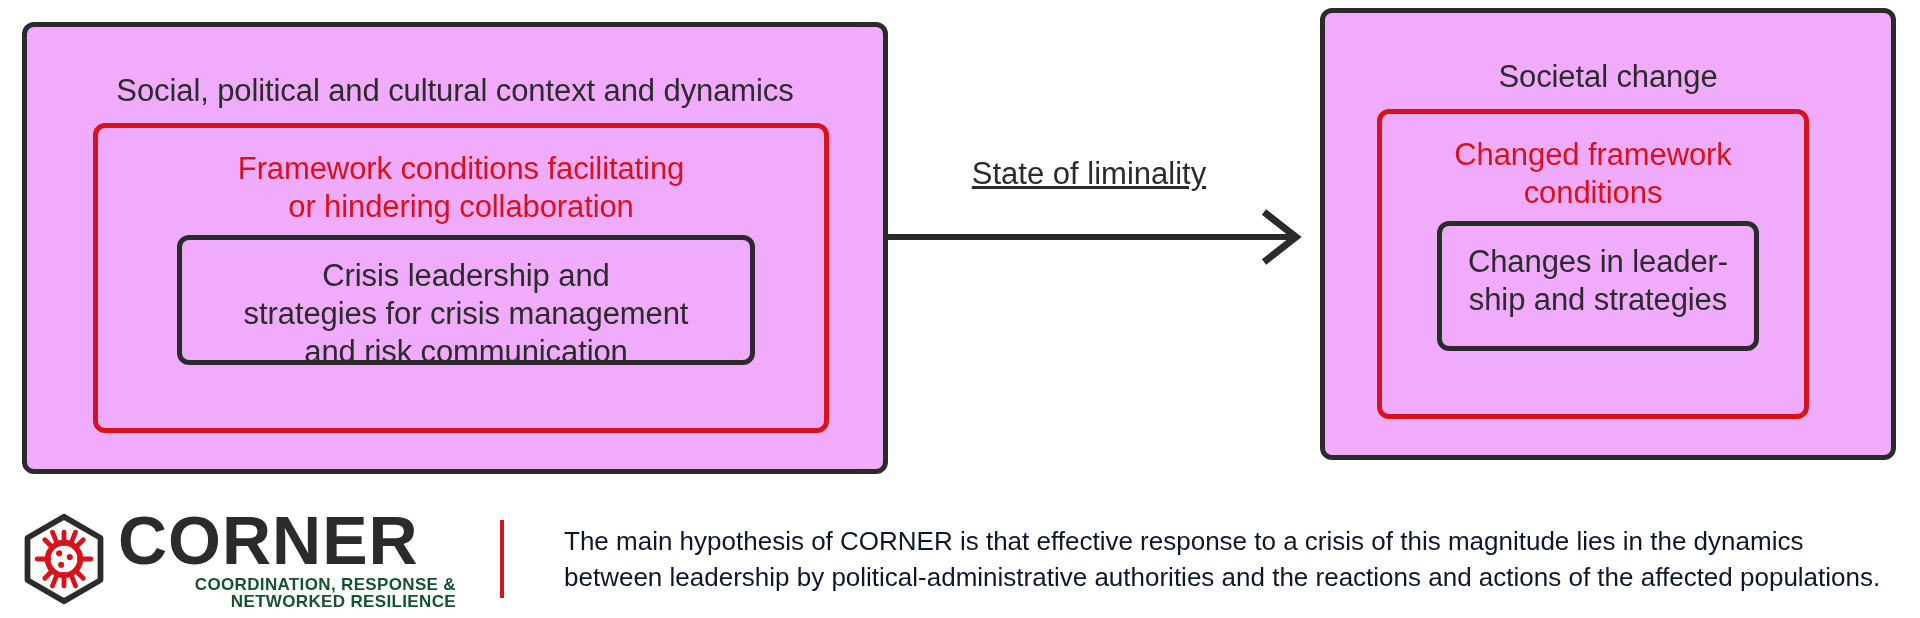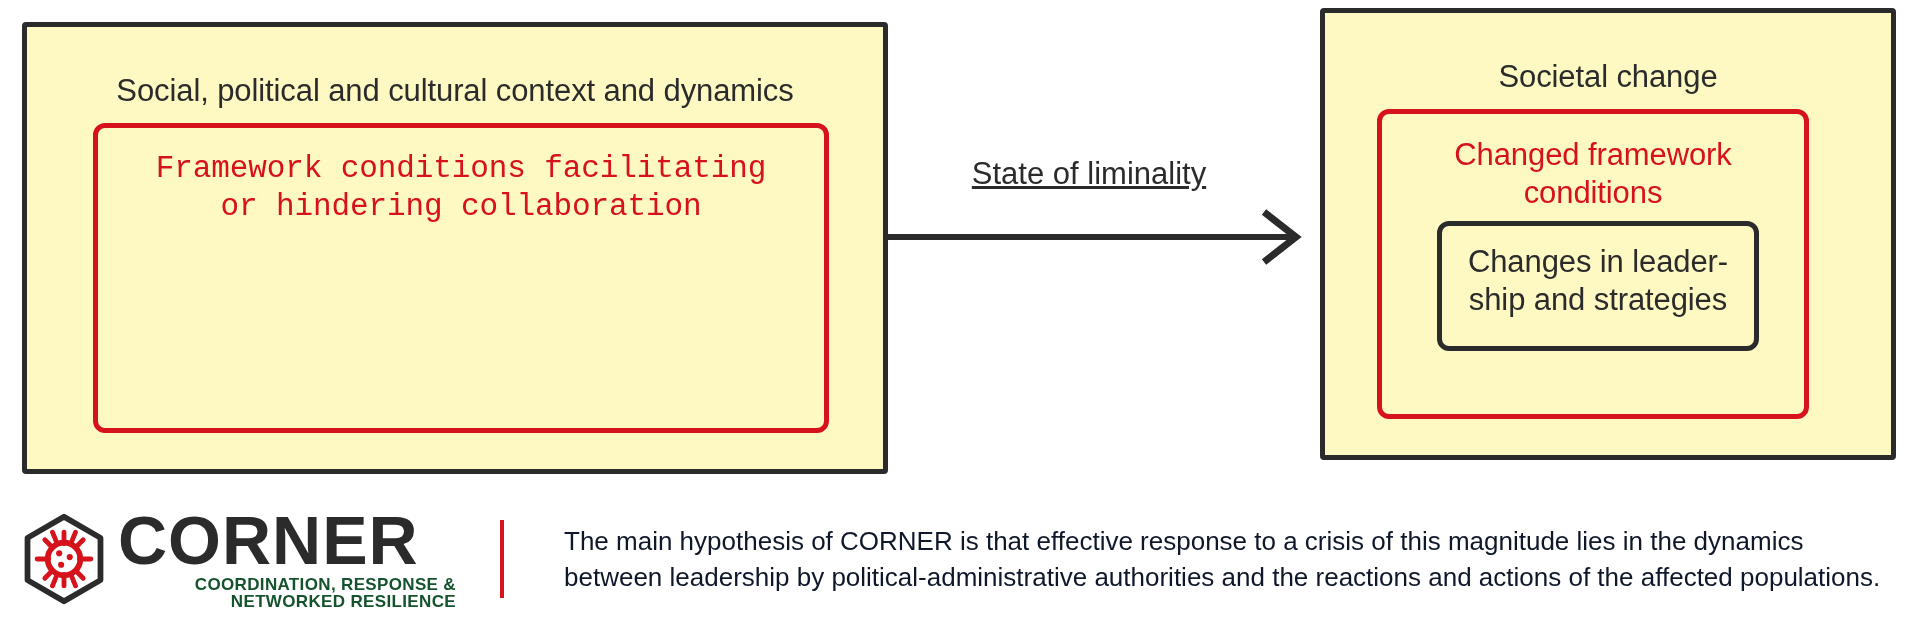--- a/index.html
+++ b/index.html
@@ -17,23 +17,23 @@
     position: relative;
     width: 1920px;
     height: 618px;
     background: #ffffff;
   }
 
   
   .outer-box {
     position: absolute;
     border: 5px solid #2b2b2b;
-    border-radius: 4px;
+    border-radius: 12px;
     box-sizing: border-box;
-    background: #fef9c3;
+    background: #f0abfc;
   }
   .red-box {
     position: absolute;
     border: 5px solid #d6121a;
     border-radius: 12px;
     box-sizing: border-box;
     background: transparent;
   }
   .inner-box {
     position: absolute;
@@ -78,21 +78,21 @@
   }
 
   
   #left-outer {
     left: 22px;  top: 22px;
     width: 866px; height: 452px;
   }
   #left-title { top: 45px; }
   #left-red {
     left: 66px; top: 96px;
-    width: 736px; height: 310px; font-family: Liberation Mono, monospace;
+    width: 736px; height: 310px;
   }
   #left-red-title { top: 22px; }
   #left-inner {
     left: 79px; top: 107px;
     width: 578px; height: 130px;
   }
   #left-inner-text { top: 17px; }
 
   
   #arrow-wrap {
@@ -195,20 +195,25 @@
 
 <div id="canvas">
 
   <div id="left-outer" class="outer-box">
     <div id="left-title" class="box-title">Social, political and cultural context and dynamics</div>
 
     <div id="left-red" class="red-box">
       <div id="left-red-title" class="red-title">Framework conditions facilitating
 or hindering collaboration</div>
 
+      <div id="left-inner" class="inner-box">
+        <div id="left-inner-text" class="inner-text">Crisis leadership and
+strategies for crisis management
+and risk communication</div>
+      </div>
     </div>
   </div>
 
   <div id="arrow-wrap">
     <div id="arrow-label">State of liminality</div>
     <svg id="arrow-svg" width="436" height="60" viewBox="0 0 436 60">
       <line x1="0" y1="30" x2="410" y2="30" stroke="#2b2b2b" stroke-width="6"></line>
       <polyline points="380,5 412,30 380,55" fill="none" stroke="#2b2b2b" stroke-width="7" stroke-linecap="butt" stroke-linejoin="miter"></polyline>
     </svg>
   </div>

